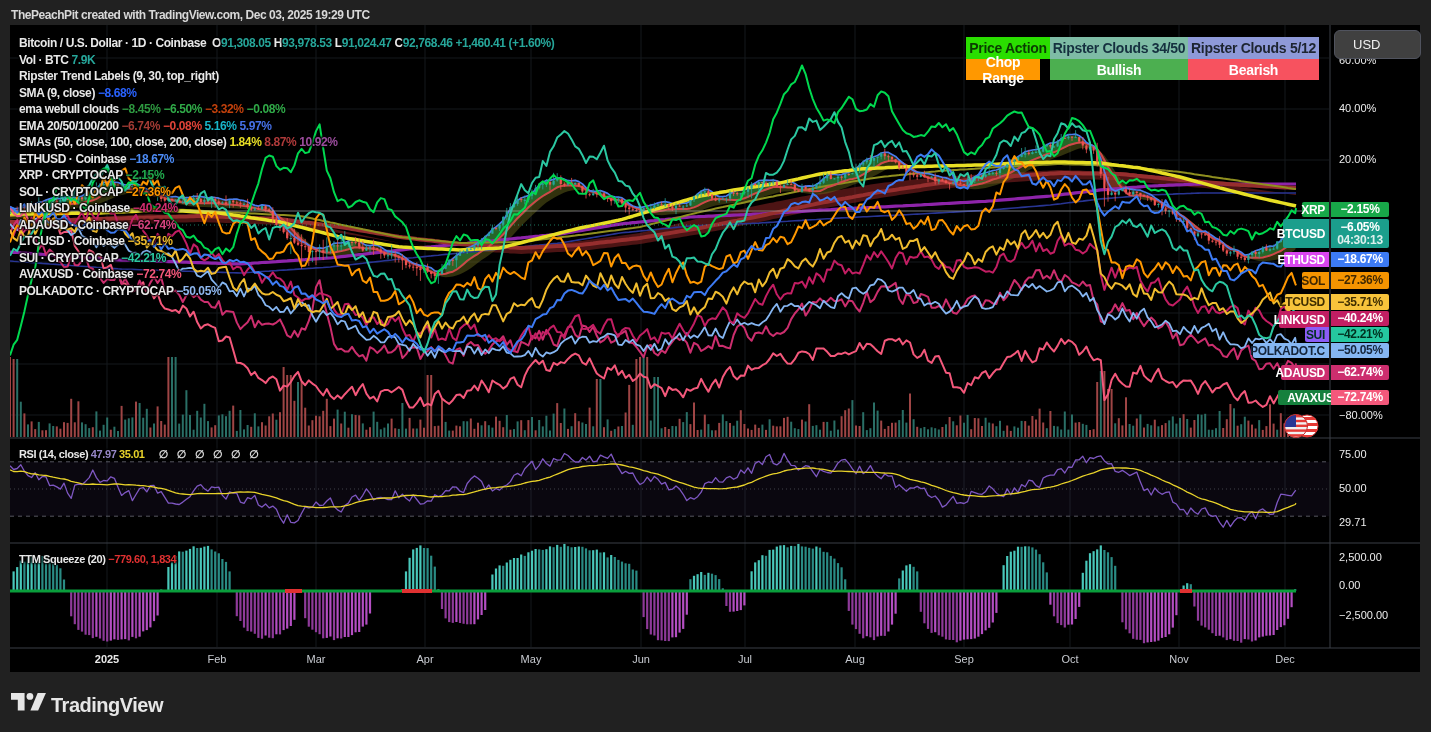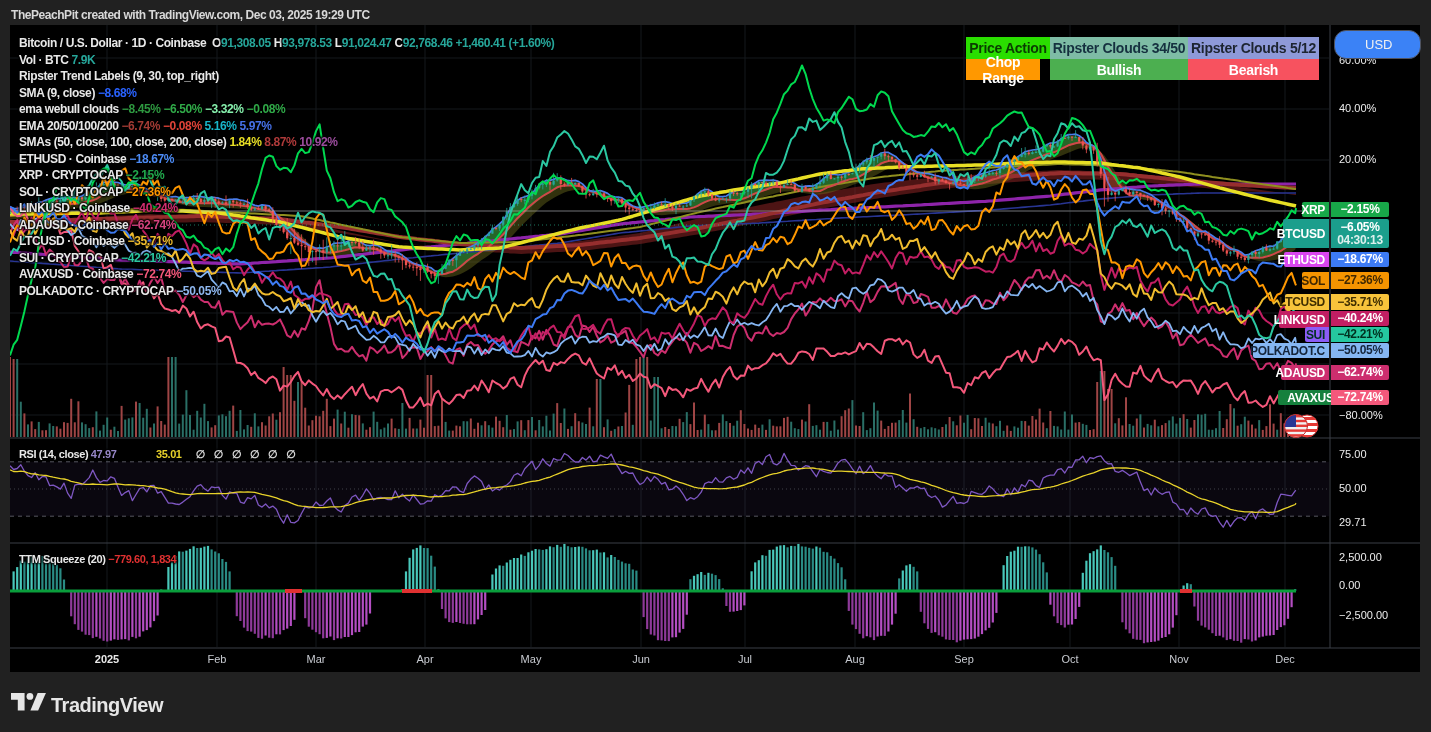--- a/index.html
+++ b/index.html
@@ -1541,39 +1541,39 @@
 <rect x="1284" y="434.2" width="24" height="2.4" fill="#e53935"></rect>
 <rect x="1284" y="415" width="12" height="12" fill="#283593"></rect>
 </g>
 <circle cx="1296" cy="426" r="11.5" fill="none" stroke="#c62828" stroke-width="1"></circle>
 </g>
       </svg>
 <div class="lg" style="left:9px;top:11px">Bitcoin / U.S. Dollar · 1D · Coinbase&nbsp; <span style="color:#e8e8e8;">O</span><span style="color:#26a69a;">91,308.05</span> <span style="color:#e8e8e8;">H</span><span style="color:#26a69a;">93,978.53</span> <span style="color:#e8e8e8;">L</span><span style="color:#26a69a;">91,024.47</span> <span style="color:#e8e8e8;">C</span><span style="color:#26a69a;">92,768.46</span> <span style="color:#26a69a;">+1,460.41 (+1.60%)</span></div>
       <div class="lg" style="left:9px;top:27.5px">Vol · BTC <span style="color:#26a69a;">7.9K</span></div>
       <div class="lg" style="left:9px;top:44px">Ripster Trend Labels (9, 30, top_right)</div>
       <div class="lg" style="left:9px;top:60.5px">SMA (9, close) <span style="color:#2962ff;">−8.68%</span></div>
-      <div class="lg" style="left:9px;top:77px">ema webull clouds <span style="color:#2e9940;">−8.45%</span> <span style="color:#30aa48;">−6.50%</span> <span style="color:#86efac;">−3.32%</span> <span style="color:#30aa48;">−0.08%</span></div>
+      <div class="lg" style="left:9px;top:77px">ema webull clouds <span style="color:#2e9940;">−8.45%</span> <span style="color:#30aa48;">−6.50%</span> <span style="color:#c2410c;">−3.32%</span> <span style="color:#30aa48;">−0.08%</span></div>
       <div class="lg" style="left:9px;top:93.5px">EMA 20/50/100/200 <span style="color:#a33b34;">−6.74%</span> <span style="color:#e04338;">−0.08%</span> <span style="color:#18b5c9;font-weight:700;">5.16%</span> <span style="color:#4671e8;">5.97%</span></div>
       <div class="lg" style="left:9px;top:110px">SMAs (50, close, 100, close, 200, close) <span style="color:#e8df25;font-weight:700;">1.84%</span> <span style="color:#b03a3a;">8.87%</span> <span style="color:#9c4d9e;">10.92%</span></div>
       <div class="lg" style="left:9px;top:126.5px">ETHUSD · Coinbase <span style="color:#4c8bf5;">−18.67%</span></div>
       <div class="lg" style="left:9px;top:143px">XRP · CRYPTOCAP <span style="color:#21a84c;">−2.15%</span></div>
       <div class="lg" style="left:9px;top:159.5px">SOL · CRYPTOCAP <span style="color:#ff9800;">−27.36%</span></div>
       <div class="lg" style="left:9px;top:176px">LINKUSD · Coinbase <span style="color:#d12d6f;">−40.24%</span></div>
       <div class="lg" style="left:9px;top:192.5px">ADAUSD · Coinbase <span style="color:#d6437e;">−62.74%</span></div>
       <div class="lg" style="left:9px;top:209px">LTCUSD · Coinbase <span style="color:#f0bc2e;">−35.71%</span></div>
       <div class="lg" style="left:9px;top:225.5px">SUI · CRYPTOCAP <span style="color:#2bc8a2;">−42.21%</span></div>
       <div class="lg" style="left:9px;top:242px">AVAXUSD · Coinbase <span style="color:#f4587b;">−72.74%</span></div>
       <div class="lg" style="left:9px;top:258.5px">POLKADOT.C · CRYPTOCAP <span style="color:#8fb8f0;">−50.05%</span></div>
       <div class="btn" style="left:956px;top:12px;width:84px;height:22px;background:#2ade00;color:#0a3d00;font-size:14px">Price Action</div>
       <div class="btn" style="left:1040px;top:12px;width:138px;height:22px;background:#7ebca5;color:#15303f;font-size:14px">Ripster Clouds 34/50</div>
       <div class="btn" style="left:1178px;top:12px;width:131px;height:22px;background:#8e99d8;color:#1d2430;font-size:14px">Ripster Clouds 5/12</div>
       <div class="btn" style="left:956px;top:34px;width:74px;height:21px;background:#ff9800;color:#ffffff;font-size:14px">Chop Range</div>
       <div class="btn" style="left:1040px;top:34px;width:138px;height:21px;background:#4caf50;color:#ffffff;font-size:14px">Bullish</div>
       <div class="btn" style="left:1178px;top:34px;width:131px;height:21px;background:#f7525f;color:#ffffff;font-size:14px">Bearish</div>
-      <div style="position:absolute;left:1324px;top:5px;width:87px;height:29px;background:#3b82f6;z-index:6;border:1.5px solid #50535e;border-radius:12px;color:#f0f0f0;font-size:13px;font-weight:400;display:flex;align-items:center;padding-left:30px">USD</div>
+      <div style="position:absolute;left:1324px;top:5px;width:87px;height:29px;background:#404040;z-index:6;border:1.5px solid #50535e;border-radius:6px;color:#f0f0f0;font-size:13px;font-weight:400;display:flex;align-items:center;padding-left:18px">USD</div>
       <div class="axl" style="left:1329px;top:29px">60.00%</div>
       <div class="axl" style="left:1329px;top:77px">40.00%</div>
       <div class="axl" style="left:1329px;top:128px">20.00%</div>
       <div class="axl" style="left:1329px;top:384px">−80.00%</div>
       <div class="axl" style="left:1329px;top:423px">75.00</div>
       <div class="axl" style="left:1329px;top:457px">50.00</div>
       <div class="axl" style="left:1329px;top:491px">29.71</div>
       <div class="axl" style="left:1329px;top:526px">2,500.00</div>
       <div class="axl" style="left:1329px;top:554px">0.00</div>
       <div class="axl" style="left:1329px;top:584px">−2,500.00</div>
@@ -1590,21 +1590,21 @@
       <div class="pricelab namelab" style="left:1269px;top:286px;width:50px;height:17px;background:#c21e63;color:#fff">LINKUSD</div>
       <div class="pricelab vallab" style="left:1321px;top:286px;width:58px;height:15px;background:#c21e63;color:#fff;flex-direction:column;justify-content:center;line-height:13px">−40.24%</div>
       <div class="pricelab namelab" style="left:1295px;top:302px;width:24px;height:15px;background:#8b5cf6;color:#00301f">SUI</div>
       <div class="pricelab vallab" style="left:1321px;top:302px;width:58px;height:15px;background:#25c79f;color:#00301f;flex-direction:column;justify-content:center;line-height:13px">−42.21%</div>
       <div class="pricelab namelab" style="left:1243px;top:318px;width:76px;height:15px;background:#85b6f2;color:#15253a">POLKADOT.C</div>
       <div class="pricelab vallab" style="left:1321px;top:318px;width:58px;height:15px;background:#85b6f2;color:#15253a;flex-direction:column;justify-content:center;line-height:13px">−50.05%</div>
       <div class="pricelab namelab" style="left:1271px;top:340px;width:48px;height:15px;background:#cc2e6e;color:#fff">ADAUSD</div>
       <div class="pricelab vallab" style="left:1321px;top:340px;width:58px;height:15px;background:#cc2e6e;color:#fff;flex-direction:column;justify-content:center;line-height:13px">−62.74%</div>
       <div class="pricelab namelab" style="left:1268px;top:365px;width:68px;height:15px;background:#15803d;color:#fff">AVAXUSD</div>
       <div class="pricelab vallab" style="left:1321px;top:365px;width:58px;height:15px;background:#f4587b;color:#fff;flex-direction:column;justify-content:center;line-height:13px">−72.74%</div>
-      <div class="lg" style="left:9px;top:423px;font-size:11px">RSI (14, close) <span style="color:#9787c8;">47.97</span> <span style="color:#e8d22a;margin-left:37px;">35.01</span> <span style="color:#d8d8d8;font-weight:700;letter-spacing:8.5px">&nbsp;∅∅∅∅∅∅</span></div>
+      <div class="lg" style="left:9px;top:423px;font-size:11px">RSI (14, close) <span style="color:#9787c8;">47.97</span> <span style="color:#e8d22a;">35.01</span> <span style="color:#d8d8d8;font-weight:700;letter-spacing:8.5px">&nbsp;∅∅∅∅∅∅</span></div>
       <div class="lg" style="left:9px;top:528px;font-size:11px">TTM Squeeze (20) <span style="color:#e03131;">−779.60, 1,834</span></div>
       <div class="tlab" style="left:97px;top:628px;font-weight:700;color:#e8e8e8">2025</div>
       <div class="tlab" style="left:207px;top:628px;font-weight:400;color:#c8cbd1">Feb</div>
       <div class="tlab" style="left:306px;top:628px;font-weight:400;color:#c8cbd1">Mar</div>
       <div class="tlab" style="left:415px;top:628px;font-weight:400;color:#c8cbd1">Apr</div>
       <div class="tlab" style="left:521px;top:628px;font-weight:400;color:#c8cbd1">May</div>
       <div class="tlab" style="left:631px;top:628px;font-weight:400;color:#c8cbd1">Jun</div>
       <div class="tlab" style="left:735px;top:628px;font-weight:400;color:#c8cbd1">Jul</div>
       <div class="tlab" style="left:845px;top:628px;font-weight:400;color:#c8cbd1">Aug</div>
       <div class="tlab" style="left:954px;top:628px;font-weight:400;color:#c8cbd1">Sep</div>

